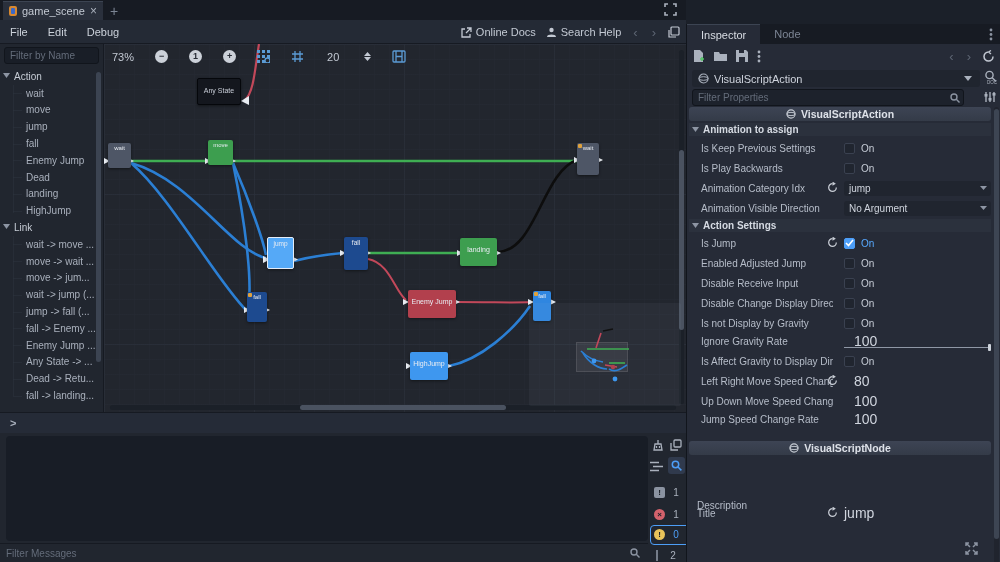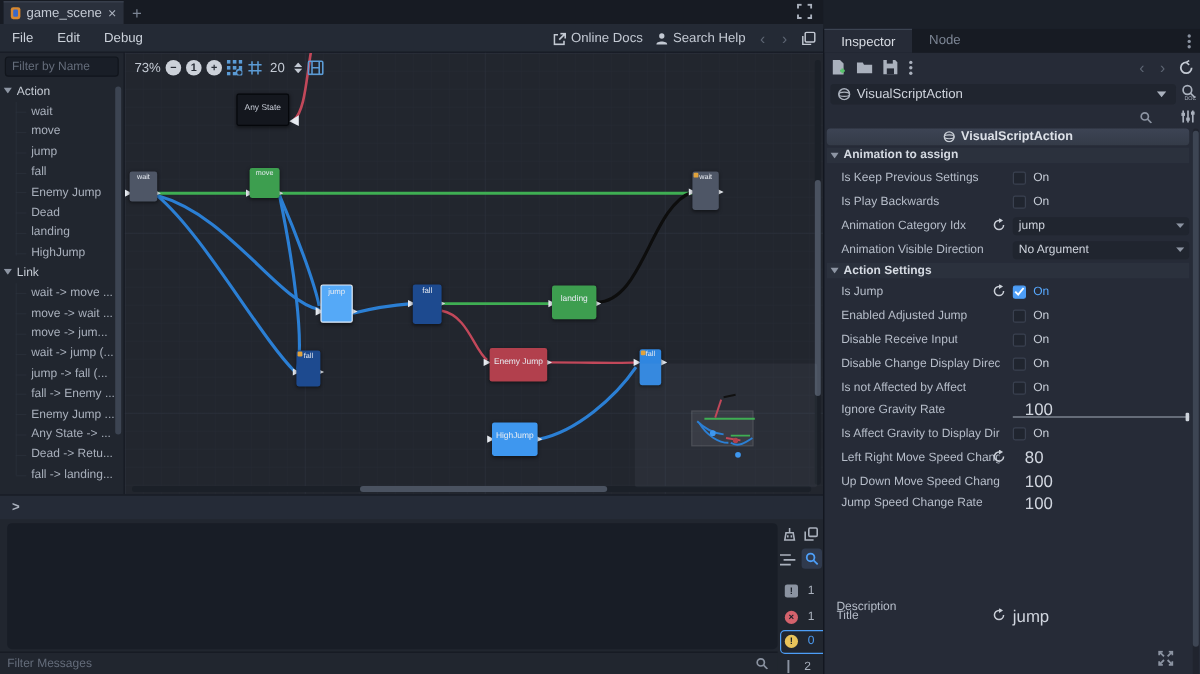--- a/index.html
+++ b/index.html
@@ -40,21 +40,21 @@
   .tree-child:before { content:""; position:absolute; left:13px; top:50%; width:9px; height:1px; background:#30364271; }
   .tree-vline { position:absolute; left:13px; width:1px; background:#30364271; }
   #tree-thumb { position:absolute; right:2px; top:28px; width:5px; height:290px; background:#3c4452; border-radius:3px; }
 
   
   #graph { position:absolute; left:104px; top:44px; width:582px; height:368px; background:#22262e; overflow:hidden;
     background-image:
       linear-gradient(#2d333e81 1px, transparent 1px), linear-gradient(90deg,#2d333e81 1px, transparent 1px),
       linear-gradient(#272c3570 1px, transparent 1px), linear-gradient(90deg,#272c3570 1px, transparent 1px);
     background-size:150px 150px,150px 150px,15px 15px,15px 15px; }
-  #gtoolbar { position:absolute; left:8px; top:6px; display:flex; align-items:center; gap:4px; z-index:6; }
+  #gtoolbar { position:absolute; left:8px; top:6px; display:flex; align-items:center; gap:21px; z-index:6; }
   .zoom-lbl { color:#c3c9d3; }
   .circ-btn { width:13px; height:13px; border-radius:50%; background:#ccd1d9; color:#272c35; font-weight:bold;
     font-size:9px; display:flex; align-items:center; justify-content:center; line-height:1; }
   .snap-num { color:#c3c9d3; margin-left:2px; }
   .spinner { display:flex; flex-direction:column; gap:1px; margin-left:4px; }
 
   .gnode { position:absolute; border-radius:2px; color:#e8ecf2; font-size:6.5px; text-align:center;
     padding-top:2px; z-index:3; box-shadow:0 1px 3px rgba(0,0,0,.45); }
   .odot { position:absolute; left:1px; top:1px; width:4px; height:4px; background:#e0a23c; border-radius:1px; }
   #minimap { position:absolute; left:425px; top:259px; width:152px; height:103px; background:rgba(190,200,218,0.055);
@@ -533,20 +533,21 @@
   <span id="doc-btn">
     <svg width="13" height="14" viewBox="0 0 13 14">
         <g stroke="#aab1bd" stroke-width="1.4" fill="none">
       <circle cx="5.5" cy="5" r="3.6"></circle>
           <path d="M8,7.6 L12,11.6"></path>
         </g>
       <text x="3" y="13.5" font-size="4.5" fill="#aab1bd" font-family="Liberation Sans, sans-serif">DOC</text>
       </svg>
     </span>
 
+  <input id="prop-filter" placeholder="Filter Properties" style="">
   <svg id="prop-filter-mag" width="10" height="10" viewBox="0 0 10 10">
     <g stroke="#8b93a1" stroke-width="1.4" fill="none">
         <circle cx="4" cy="4" r="3"></circle>
         <path d="M6.3,6.3 L9.5,9.5"></path>
       </g>
     </svg>
   <span id="tools-btn">
     <svg width="12" height="12" viewBox="0 0 12 12">
         <g stroke="#aab1bd" stroke-width="1.4" fill="none">
       <path d="M2,1 L2,11 M6,1 L6,11 M10,1 L10,11"></path>
@@ -656,21 +657,21 @@
       </span>
   </div>
   <div class="prow" style="top:269px">
     <span class="plabel">Disable Change Display Direction</span>
     <span class="pctrl">
         <span class="chk"></span>
       <span class="on-lbl">On</span>
       </span>
   </div>
   <div class="prow" style="top:289px">
-    <span class="plabel">Is not Affected by Affect</span>
+    <span class="plabel">Is not Display by Gravity</span>
     <span class="pctrl">
         <span class="chk"></span>
       <span class="on-lbl">On</span>
       </span>
   </div>
   <div class="prow" style="top:307px">
     <span class="plabel">Ignore Gravity Rate</span>
     <span class="pctrl" style="left:165px">
         <span class="numval">100</span>
       </span>
@@ -703,20 +704,27 @@
       </span>
   </div>
   <div class="prow" style="top:385px">
     <span class="plabel">Jump Speed Change Rate</span>
     <span class="pctrl" style="left:165px">
         <span class="numval">100</span>
       </span>
   </div>
 
 
+  <div class="cat-bar" style="top:417px">
+    <svg width="10" height="10" viewBox="0 0 11 11">
+      <circle cx="5.5" cy="5.5" r="4.5" fill="none" stroke="#c8cdd5" stroke-width="1.2"></circle>
+      <ellipse cx="5.5" cy="5.5" rx="4.5" ry="1.8" fill="none" stroke="#c8cdd5" stroke-width="1"></ellipse>
+      </svg>
+    <span>VisualScriptNode</span>
+  </div>
 
   <div class="prow" style="top:479px">
     <span class="plabel" style="left:8px">Title</span>
     <svg class="prevert" width="11" height="11" viewBox="0 0 13 13">
       <g fill="none" stroke="#c8cdd5" stroke-width="1.5">
           <path d="M11,6.5 A4.5,4.5 0 1 1 6.5,2"></path>
         </g>
       <path d="M6.5,-0.5 L6.5,4.5 L10.5,2 Z" fill="#c8cdd5"></path>
       </svg>
     <span class="pctrl">

